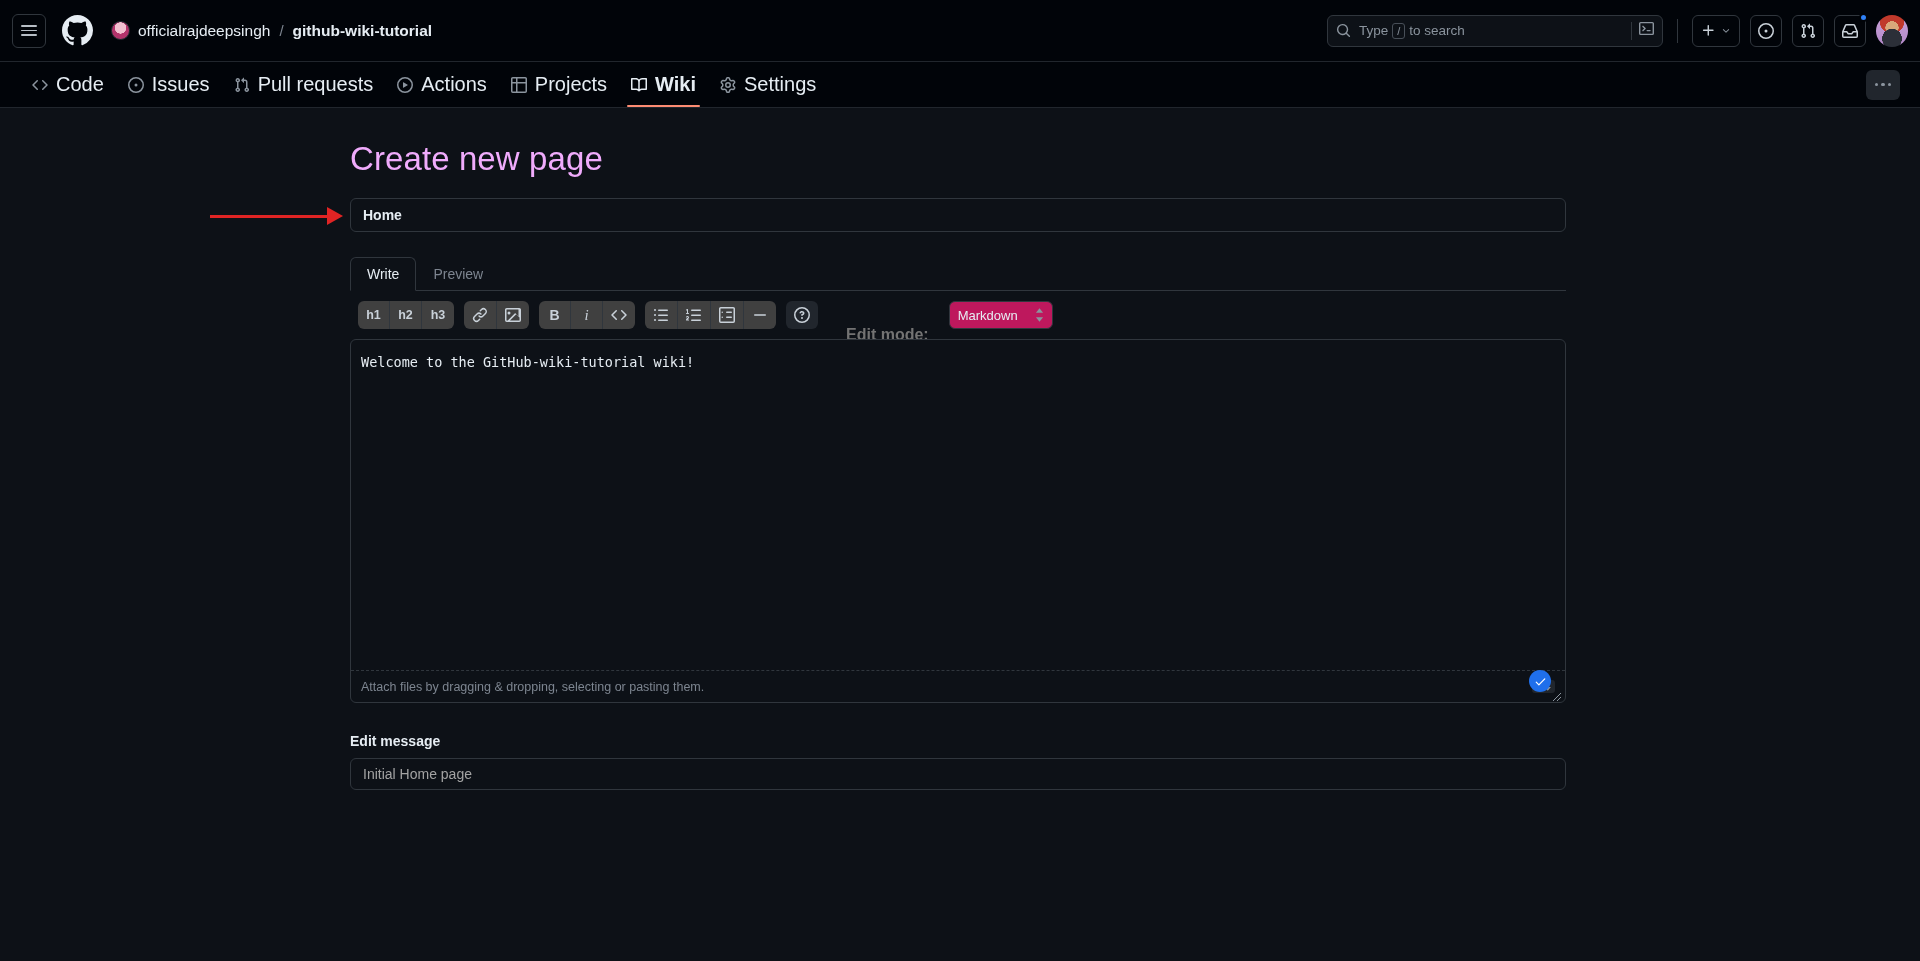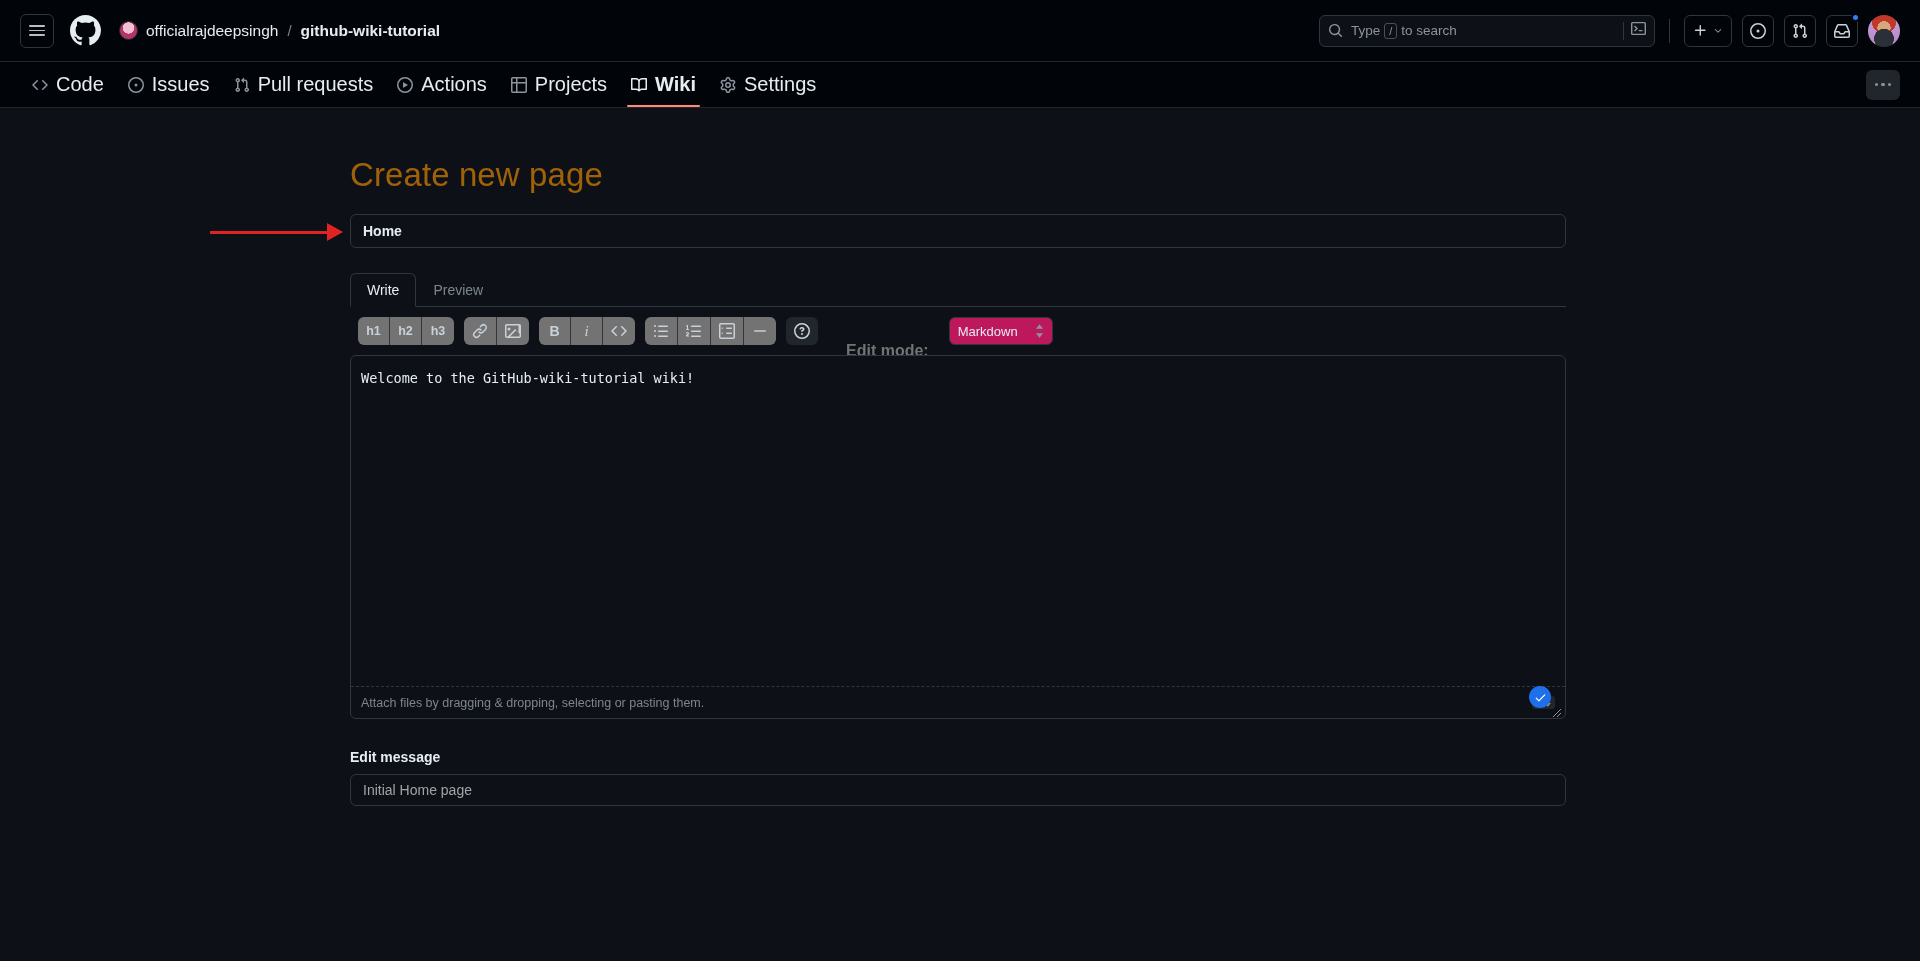--- a/index.html
+++ b/index.html
@@ -11,21 +11,21 @@
     color: #e6edf3;
     overflow: hidden;
   }
 
   
   .header {
     height: 62px;
     background: #010409;
     display: flex;
     align-items: center;
-    padding: 0 20px;
+    padding: 0 12px;
     border-bottom: 1px solid #21262d;
     position: relative;
   }
   .hamburger {
     width: 34px; height: 34px;
     border: 1px solid #30363d;
     border-radius: 6px;
     display: flex; flex-direction: column;
     align-items: center; justify-content: center;
     gap: 3px;
@@ -132,22 +132,22 @@
   }
   .nav-more i { width: 3.5px; height: 3.5px; border-radius: 50%; background: #8b949e; display: block; }
 
   
   .content { position: relative; padding-top: 32px; }
   .wrap { width: 1220px; margin: 0 auto; position: relative; }
 
   .page-title {
     font-size: 33px;
     font-weight: normal;
-    margin: 16px 0 20px 0;
-    color: #a16207;
+    margin: 0 0 20px 0;
+    color: #f0abfc;
     letter-spacing: 0.1px;
   }
 
   .title-input {
     width: 1216px; height: 34px;
     background: #0d1117;
     border: 1px solid #30363d;
     border-radius: 6px;
     color: #e6edf3;
     font-weight: bold;
@@ -183,21 +183,21 @@
 
   
   .toolbar {
     display: flex; align-items: center;
     height: 48px;
     padding: 0 8px;
     gap: 10px;
   }
   .tool-group {
     display: flex; align-items: center;
-    background: #737373;
+    background: #404040;
     border-radius: 6px;
     overflow: hidden;
   }
   .tool-btn {
     height: 28px; min-width: 32px;
     display: flex; align-items: center; justify-content: center;
     color: #c9d1d9; font-size: 13px; cursor: pointer;
     padding: 0 8px;
     border-right: 1px solid #30363d;
   }

